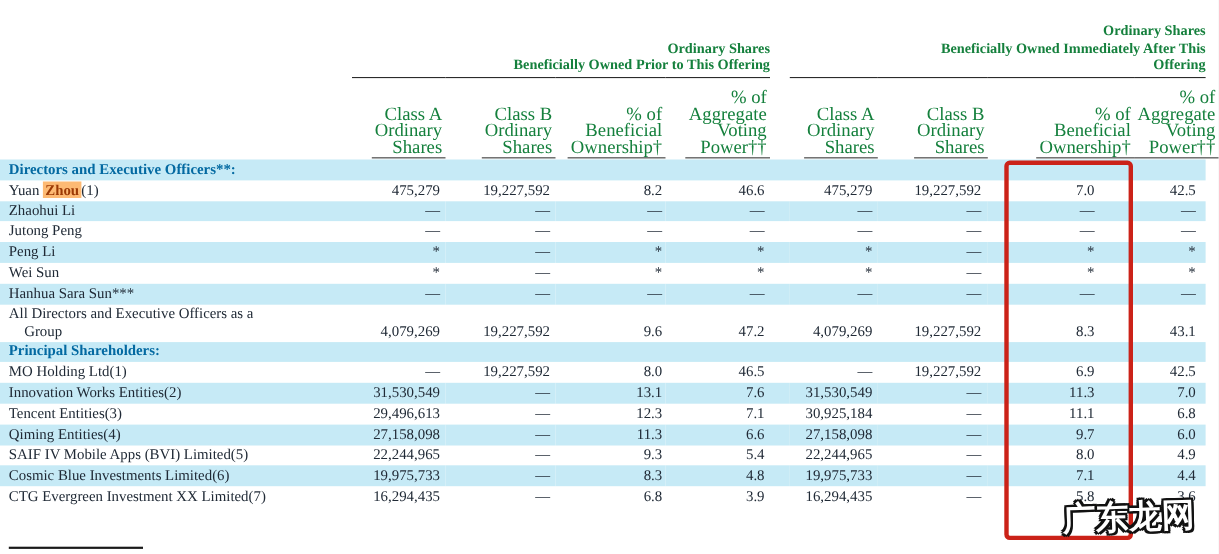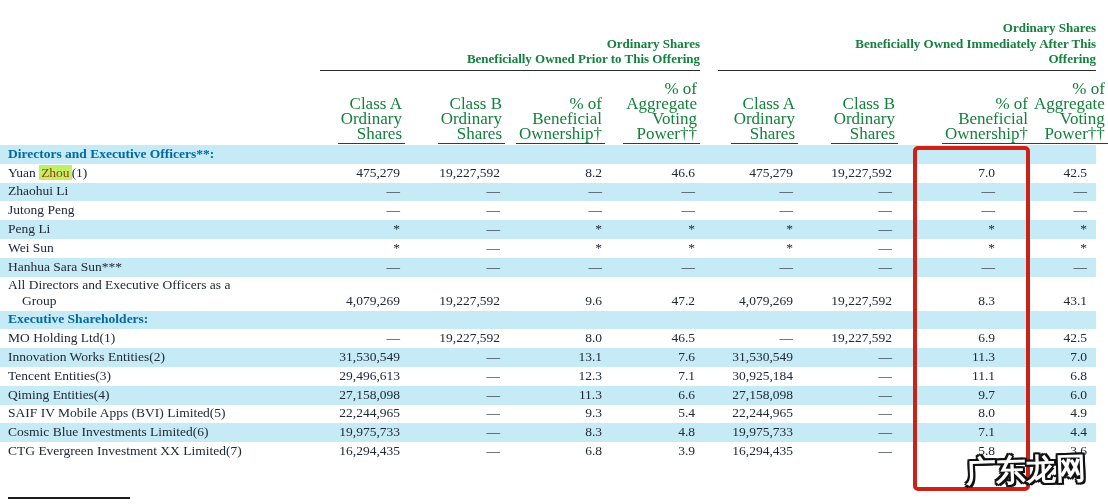--- a/index.html
+++ b/index.html
@@ -27,21 +27,21 @@
   
   tbody td { height:18.8px; vertical-align:bottom; padding-bottom:2px; font-size:13.5px; line-height:16px; }
   tbody tr:nth-child(odd) { background:#c6eaf6; }
   td.name { padding-left:22px; text-indent:-14px; white-space:pre-line; }
   td.section { font-weight:bold; color:#0369a1; }
   td.num { text-align:right; font-variant-numeric:tabular-nums; }
   td.c0 { padding-right:5px; }  td.c1 { padding-right:5px; }
   td.c2 { padding-right:3px; }  td.c3 { padding-right:5px; }
   td.c4 { padding-right:5px; }  td.c5 { padding-right:6px; }
   td.c6 { padding-right:36px; } td.c7 { padding-right:9px; }
-  mark.hl { background:#bef264; color:#9c3a05; font-weight:normal; padding:0 2px; }
+  mark.hl { background:#fdba74; color:#9c3a05; font-weight:bold; padding:0 2px; }
 
   
   #redbox {
     position:absolute; left:913px; top:146px; width:117px; height:345px;
     border:4px solid #cb2218; border-radius:5px; pointer-events:none; z-index:5;
   }
   #footrule { position:absolute; left:8px; top:497px; width:122px; height:2px; background:#1a1a1a; }
   #watermark {
     position:absolute; left:966px; top:450px; z-index:6;
     font-family:"DejaVu Sans", sans-serif; font-weight:bold; font-size:30px; letter-spacing:0px;
@@ -191,21 +191,21 @@
           <td class="num c1">19,227,592</td>
           <td class="num c2">9.6</td>
           <td class="num c3">47.2</td>
           <td class="gap"></td>
           <td class="num c4">4,079,269</td>
           <td class="num c5">19,227,592</td>
           <td class="num c6">8.3</td>
           <td class="num c7">43.1</td>
         </tr>
         <tr>
-          <td class="name section" colspan="10">Executive Shareholders:</td>
+          <td class="name section" colspan="10">Principal Shareholders:</td>
         </tr>
         <tr>
           <td class="name">MO Holding Ltd(1)</td>
           <td class="num c0">—</td>
           <td class="num c1">19,227,592</td>
           <td class="num c2">8.0</td>
           <td class="num c3">46.5</td>
           <td class="gap"></td>
           <td class="num c4">—</td>
           <td class="num c5">19,227,592</td>

